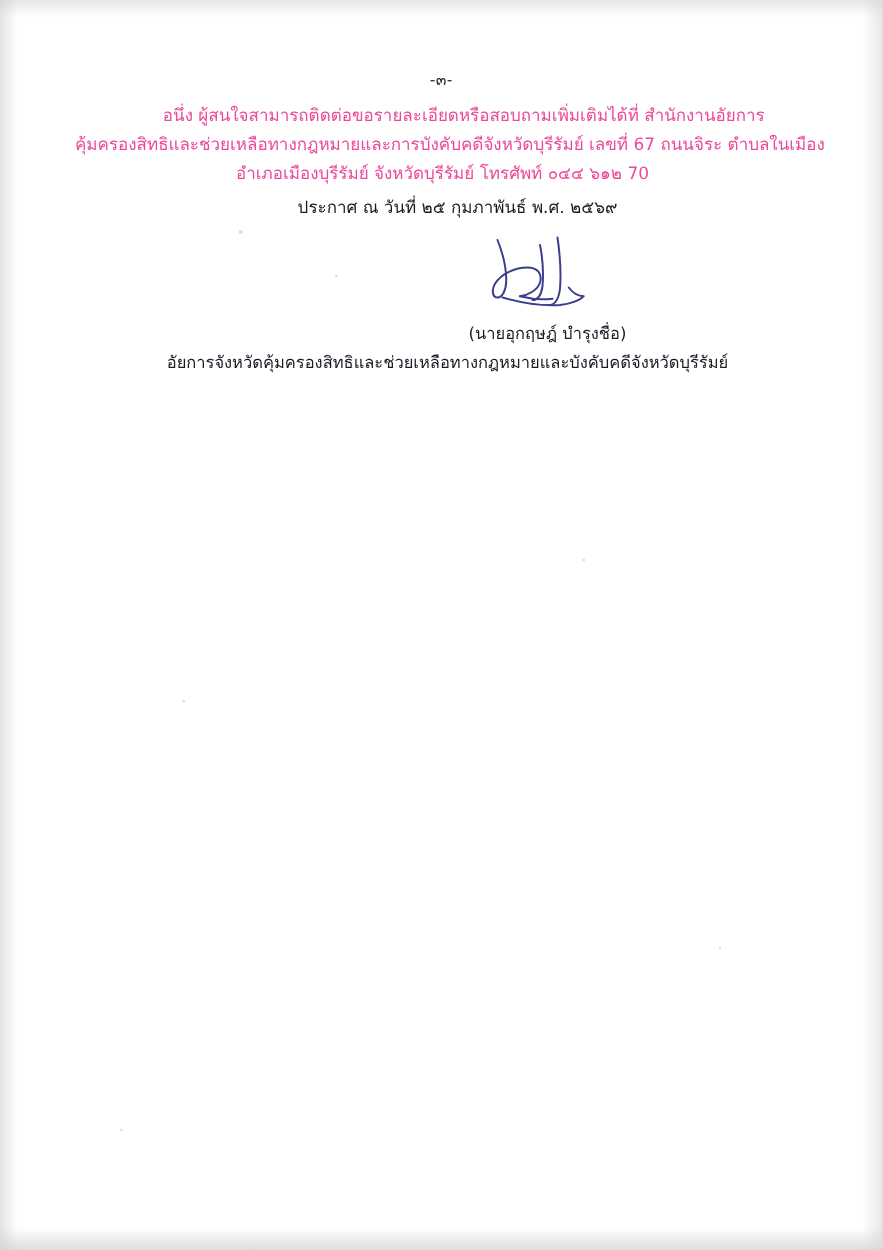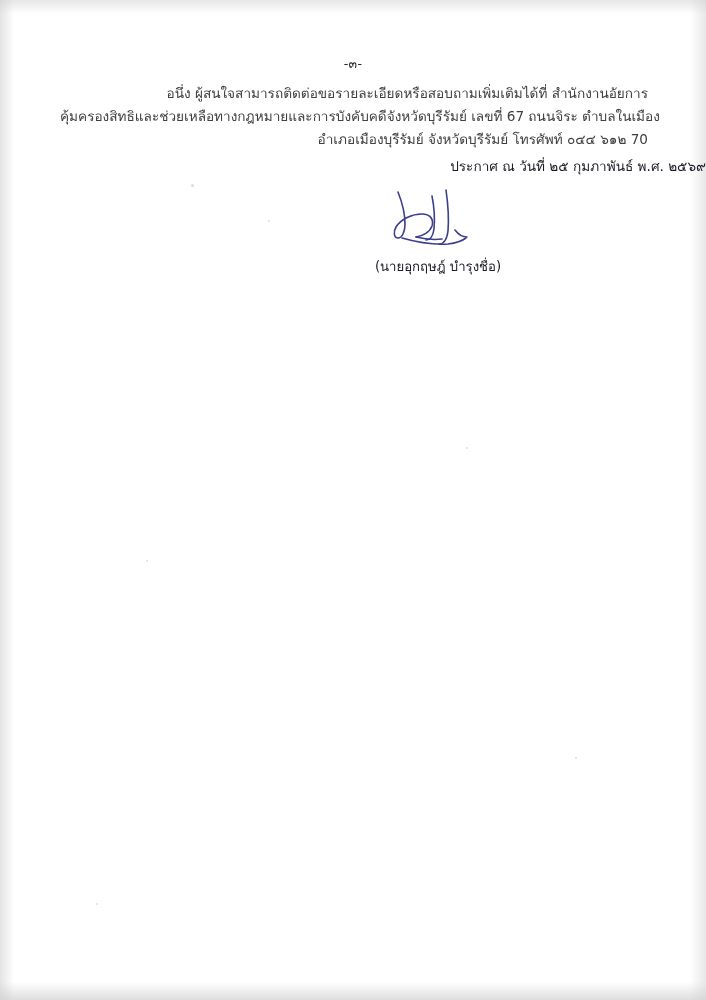--- a/index.html
+++ b/index.html
@@ -41,32 +41,32 @@
     text-align: center;
     font-size: 12.5px;
     color: #23232e;
     margin-top: 54px;
     letter-spacing: 0.3px;
   }
   .body-block {
     margin: 8px 58px 0 60px;
     font-size: 13.6px;
     line-height: 23px;
-    color: #404040;
-    text-align: right;
+    color: #ec4899;
+    text-align: center;
   }
   .body-line {
     white-space: pre;
   }
   .body-line.indent {
     text-indent: 34px;
   }
   .proclaim-line {
     margin-top: 4px;
-    text-align: right;
+    text-align: center;
     font-size: 13.6px;
     line-height: 23px;
     color: #1b1b26;
     padding-left: 26px;
   }
   .signature-area {
     position: relative;
     height: 78px;
   }
   .signature {
@@ -129,15 +129,16 @@
           <path d="M74 4 C76 18, 77 33, 76 45 C75 53, 72 58, 67 58"></path>
           <path d="M30 52 C44 56, 60 59, 76 58 C84 57, 90 55, 94 52"></path>
           <path d="M44 51 C52 53, 62 54, 70 53"></path>
           <path d="M83 44 C86 48, 90 51, 95 51"></path>
         </g>
       </svg>
     </div>
 
     <div class="signer-name">(นายอุกฤษฎ์ บำรุงชื่อ)</div>
 
+    <div class="signer-title">อัยการจังหวัดคุ้มครองสิทธิและช่วยเหลือทางกฎหมายและบังคับคดีจังหวัดบุรีรัมย์</div>
 
   </div>
 </div>
 
 </body></html>

